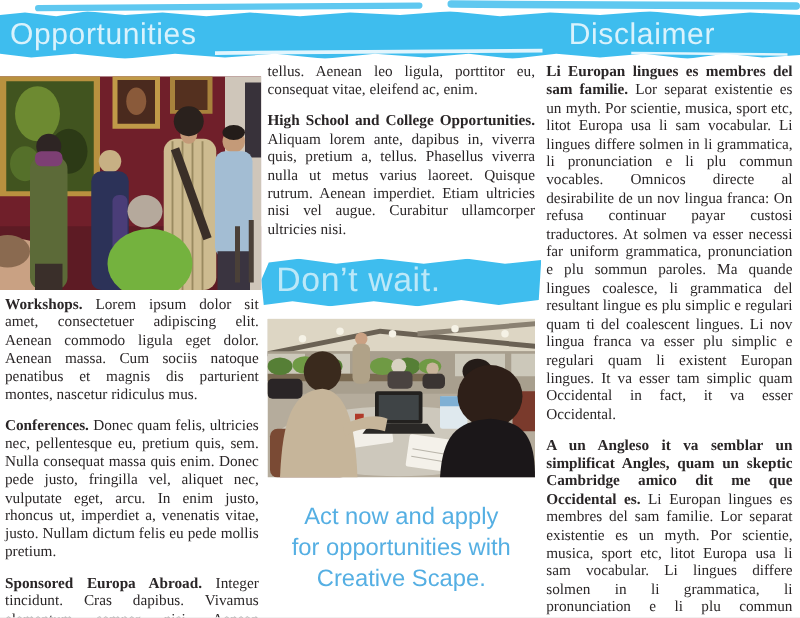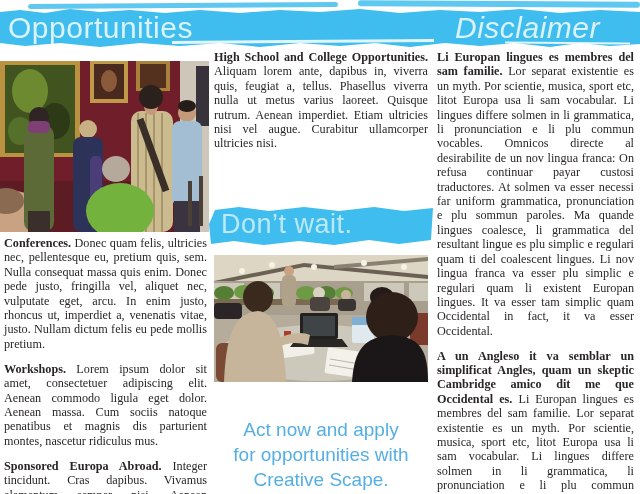--- a/index.html
+++ b/index.html
@@ -13,24 +13,24 @@
     clip-path:polygon(0 3px,20px 1px,45px 4px,70px 0px,100px 3px,130px 1px,165px 4px,200px 1px,240px 4px,280px 1px,320px 3px,360px 0px,400px 4px,440px 1px,480px 3px,520px 0px,560px 4px,600px 1px,640px 3px,640px 35px,610px 37px,580px 34px,550px 38px,515px 34px,480px 37px,445px 34px,410px 38px,375px 34px,340px 37px,300px 34px,260px 38px,220px 34px,180px 37px,140px 34px,100px 38px,60px 34px,25px 37px,0 34px);
   }
   .top-streak{position:absolute;background:#5fc8f0;border-radius:3px;}
   .streak-a{left:28px;top:3px;width:310px;height:5px;transform:skewY(-.4deg);}
   .streak-b{left:358px;top:1px;width:282px;height:6px;transform:skewY(.3deg);}
   .band-scratch{position:absolute;background:rgba(255,255,255,.85);}
   .scratch-a{left:172px;top:40px;width:262px;height:3px;transform:rotate(-.4deg);}
   .scratch-b{left:505px;top:42px;width:125px;height:2px;transform:rotate(.5deg);}
   .band-title{
     position:absolute;top:12px;font-family:"Liberation Sans", sans-serif;
-    font-size:30px;font-weight:400;letter-spacing:.5px;color:#d9f2fc;line-height:32px;
+    font-size:24px;font-weight:400;letter-spacing:.5px;color:#d9f2fc;line-height:32px;
   }
   .title-left{left:8px;}
-  .title-right{left:455px;font-style:italic;}
+  .title-right{left:455px;}
   
   .col{position:absolute;font-size:12.2px;line-height:14.4px;text-align:justify;}
   .col p{margin:0 0 10.5px 0;}
   .col b{font-weight:700;margin-top:44px;}
   .col-left{left:4px;top:236px;width:203px;}
   .col-mid{left:214px;top:50px;width:214px;}
   .col-right{left:437px;top:50px;width:197px;}
   
   .photo{position:absolute;display:block;}
   .photo-gallery{left:0;top:61px;}
@@ -42,21 +42,21 @@
   }
   .dw-text{
     position:absolute;left:12px;top:5px;font-family:"Liberation Sans", sans-serif;
     font-size:27px;font-weight:400;color:#bce8f8;letter-spacing:.5px;
   }
   
   .cta{
     position:absolute;left:214px;top:401px;width:214px;text-align:center;
     font-family:"Liberation Sans", sans-serif;font-size:19px;line-height:25px;color:#55afe3;
   }
-  .cta-inner{display:block;width:182px;margin:16px auto;}
+  .cta-inner{display:block;width:182px;margin:0 auto;}
 </style>
 </head>
 <body>
 
 <div class="page">
 
   <div class="top-streak streak-a"></div>
   <div class="top-streak streak-b"></div>
   <div class="top-band"></div>
   <div class="band-scratch scratch-a"></div>
@@ -106,27 +106,28 @@
       <rect x="172" y="60" width="30" height="85" rx="8" fill="#a3bdd3"></rect>
       <rect x="174" y="140" width="26" height="31" fill="#3a3440"></rect>
       <ellipse cx="116" cy="108" rx="14" ry="13" fill="#b5a99c"></ellipse>
       <ellipse cx="120" cy="150" rx="34" ry="28" fill="#74b23e"></ellipse>
       <rect x="188" y="120" width="4" height="45" fill="#4a4038"></rect>
       <rect x="199" y="115" width="4" height="50" fill="#4a4038"></rect>
     </g>
   </svg>
 
   <div class="col col-left">
+    <p><b>Workshops.</b> <span>Lorem ipsum dolor sit amet, consectetuer adipiscing elit. Aenean commodo ligula eget dolor. Aenean massa. Cum sociis natoque penatibus et magnis dis parturient montes, nascetur ridiculus mus.</span></p>
     <p><b>Conferences.</b> <span>Donec quam felis, ultricies nec, pellentesque eu, pretium quis, sem. Nulla consequat massa quis enim. Donec pede justo, fringilla vel, aliquet nec, vulputate eget, arcu. In enim justo, rhoncus ut, imperdiet a, venenatis vitae, justo. Nullam dictum felis eu pede mollis pretium.</span></p>
-    <p><b>Workshops.</b> <span>Lorem ipsum dolor sit amet, consectetuer adipiscing elit. Aenean commodo ligula eget dolor. Aenean massa. Cum sociis natoque penatibus et magnis dis parturient montes, nascetur ridiculus mus.</span></p>
     <p><b>Sponsored Europa Abroad.</b> <span>Integer tincidunt. Cras dapibus. Vivamus elementum semper nisi. Aenean vulputate eleifend</span></p>
   </div>
 
   <div class="col col-mid">
-    <p><b>High School and College Opportunities.</b> <span>Aliquam lorem ante, dapibus in, viverra quis, feugiat a, tellus. Phasellus viverra nulla ut metus varius laoreet. Quisque rutrum. Aenean imperdiet. Etiam ultricies nisi vel augue. Curabitur ullamcorper ultricies nisi.</span></p>
+    <p><span>tellus. Aenean leo ligula, porttitor eu, consequat vitae, eleifend ac, enim.</span></p>
+    <p><b>High School and College Opportunities.</b> <span>Aliquam lorem ante, dapibus in, viverra quis, pretium a, tellus. Phasellus viverra nulla ut metus varius laoreet. Quisque rutrum. Aenean imperdiet. Etiam ultricies nisi vel augue. Curabitur ullamcorper ultricies nisi.</span></p>
   </div>
 
   <div class="dw-band">
     <span class="dw-text">Don’t wait.</span>
   </div>
 
   <svg class="photo photo-library" width="214" height="127" viewBox="0 0 214 127" preserveAspectRatio="none">
     <g>
       <rect width="214" height="127" fill="#b5ac9c"></rect>
       <rect width="214" height="26" fill="#ddd6c4"></rect>

